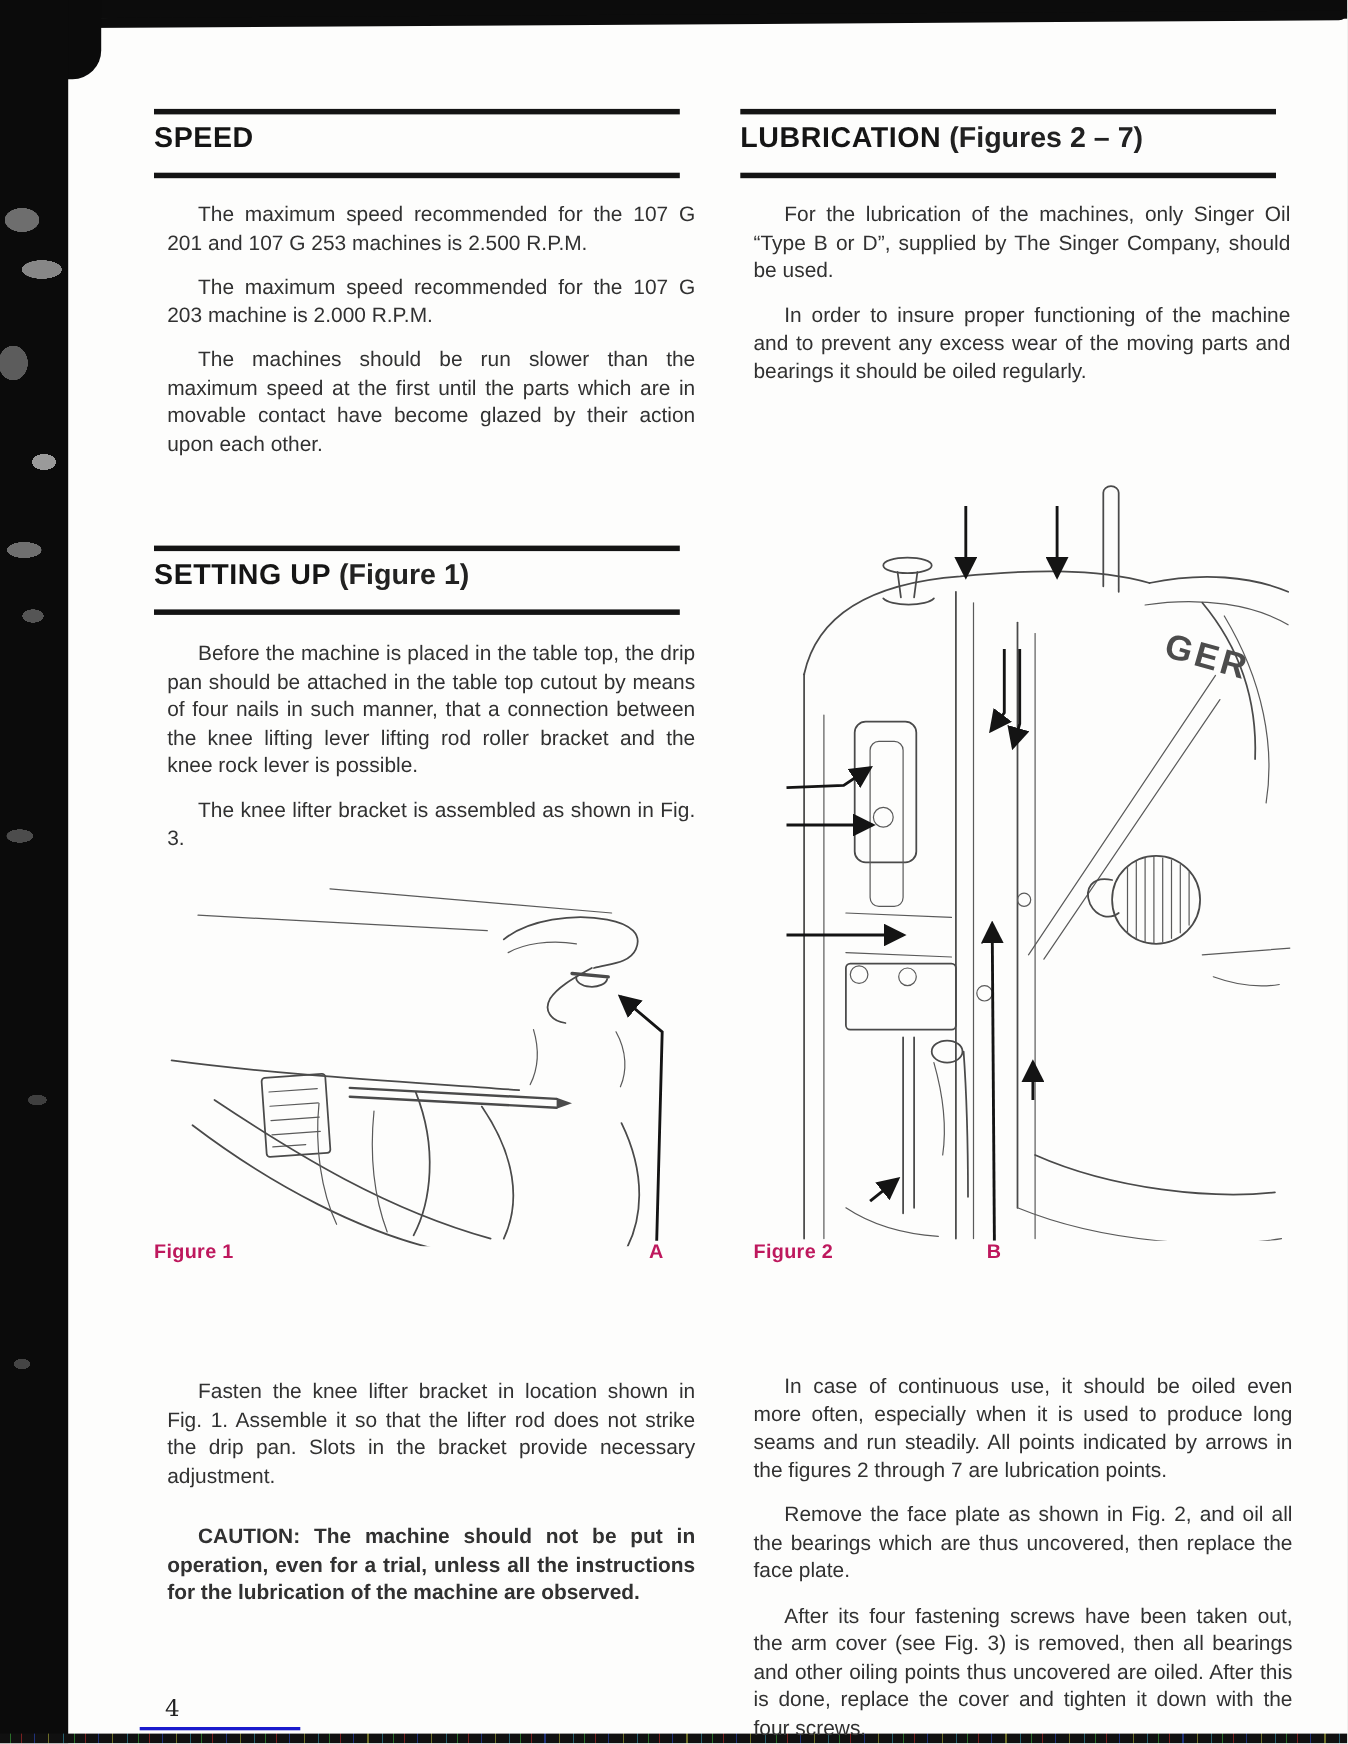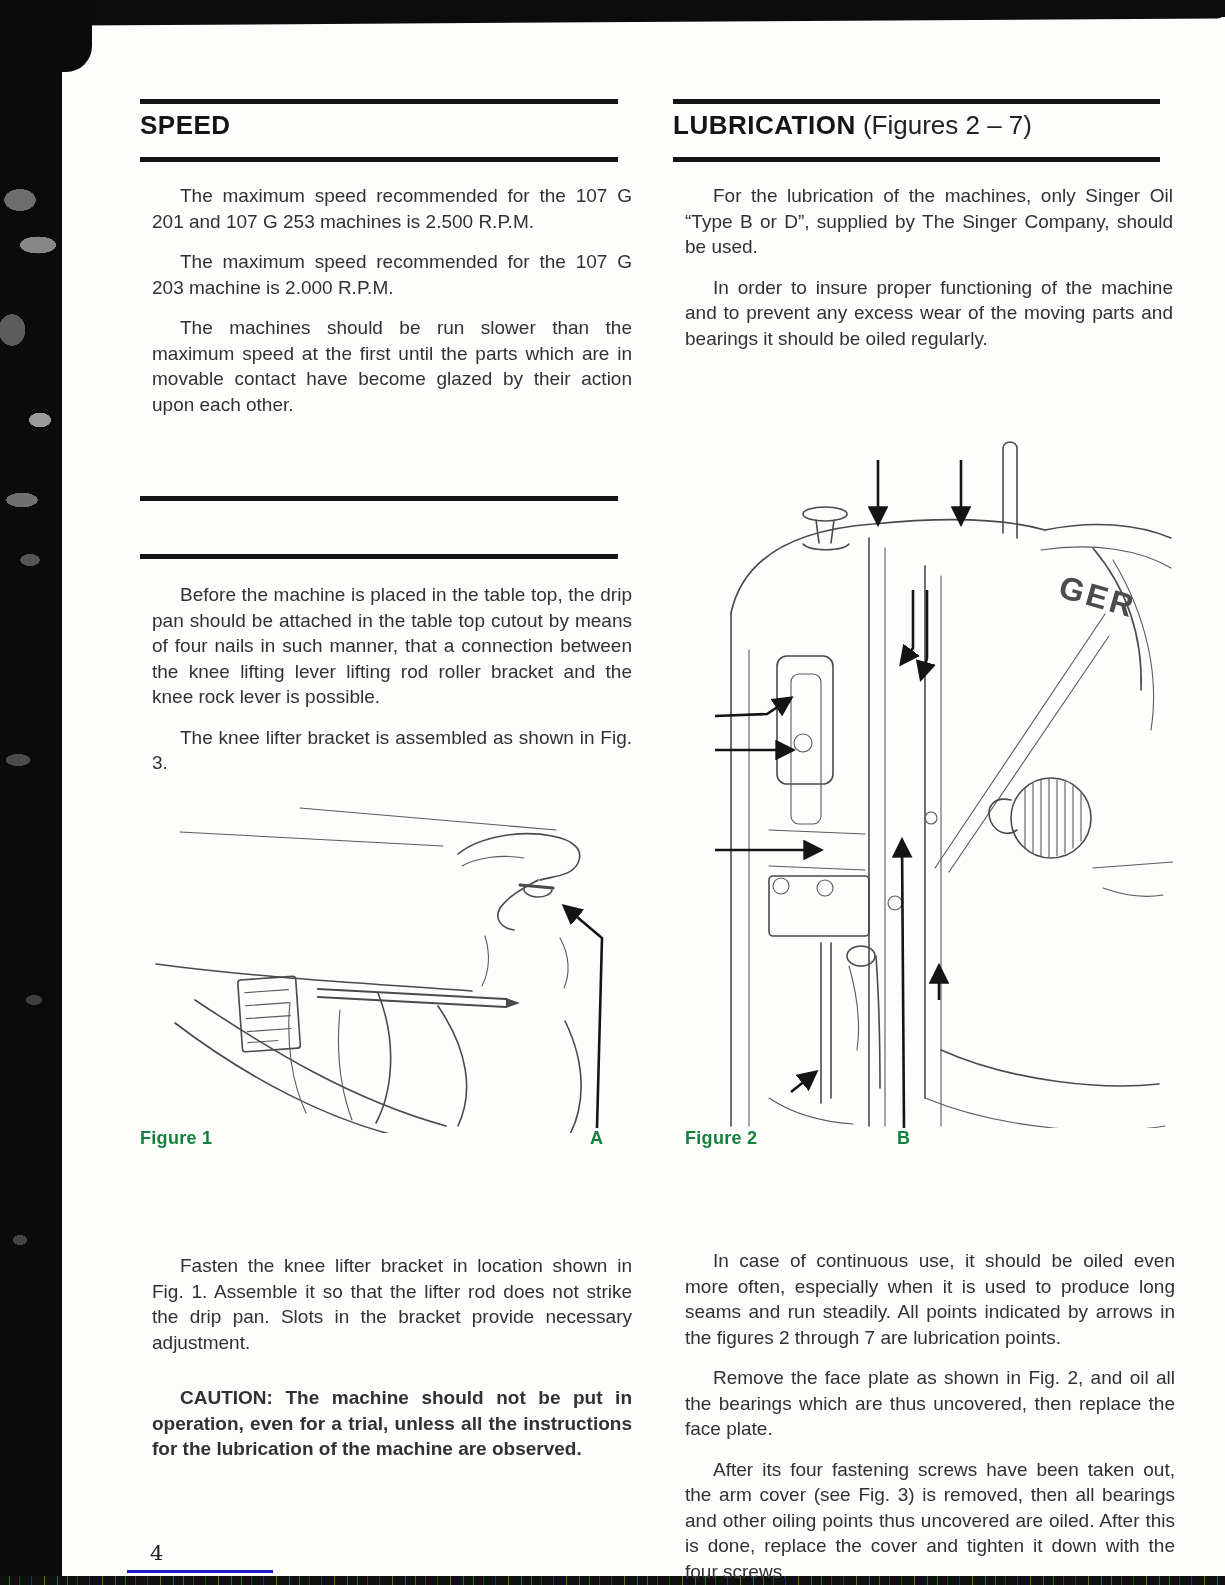--- a/index.html
+++ b/index.html
@@ -45,35 +45,35 @@
       #101010 0 9px,#2a6e2a 9px 10px,#101010 10px 19px,#7a2020 19px 20px,
       #101010 20px 31px,#20327a 31px 32px,#101010 32px 44px,#6e6e28 44px 45px,
       #101010 45px 57px,#28606e 57px 58px);
   }
   
   .rule{position:absolute;height:5px;background:#141414;}
   .sec-title{
     position:absolute;font-size:26px;font-weight:bold;color:#151515;
     letter-spacing:.5px;white-space:nowrap;
   }
-  .sec-title .suffix{font-weight:normal;letter-spacing:0;color:#222;}
+  .sec-title .suffix{font-weight:bold;letter-spacing:0;color:#222;}
   
   .txt{position:absolute;margin-left:12px;}
   .txt p{
     margin:0 0 15px 0;
     font-size:19px;line-height:25.5px;
     text-align:justify;text-indent:28px;color:#313131;
   }
   .caution{font-weight:bold;color:#1b1b1b;margin-top:30px !important;}
   .bold-inline{font-weight:bold;color:#1b1b1b;}
   
   .fig{position:absolute;}
   .fig svg{display:block;}
   .fig-caption{
-    position:absolute;font-size:18px;font-weight:bold;color:#15803d;
+    position:absolute;font-size:18px;font-weight:bold;color:#be185d;
     letter-spacing:.3px;
   }
   .sketch{stroke:#4a4a4a;stroke-width:1.6;fill:none;stroke-linecap:round;stroke-linejoin:round;}
   .sketch-thin{stroke:#5a5a5a;stroke-width:1.1;fill:none;stroke-linecap:round;}
   .arrow{stroke:#141414;stroke-width:2.6;fill:none;}
   .logo-txt{font-family:"Liberation Sans",sans-serif;font-weight:bold;font-size:32px;fill:#4c4c4c;letter-spacing:3px;}
   
   .page-num{
     position:absolute;left:150px;top:1541px;
     font-family:"DejaVu Serif", serif;font-size:21px;color:#222;
@@ -111,20 +111,23 @@
     <p>The maximum speed recommended for the 107 G 203 machine is 2.000 R.P.M.</p>
     <p>The machines should be run slower than the maximum speed at the first until the parts which are in movable contact have become glazed by their action upon each other.</p>
   </div>
 
   <div class="txt" style="left:673px;top:183px;width:488px;">
     <p>For the lubrication of the machines, only Singer Oil “Type B or D”, supplied by The Singer Company, should be used.</p>
     <p>In order to insure proper functioning of the machine and to prevent any excess wear of the moving parts and bearings it should be oiled regularly.</p>
   </div>
 
   <div class="rule" style="left:140px;top:496px;width:478px;"></div>
+  <div class="sec-title" style="left:140px;top:507px;">
+    <span>SETTING UP</span><span class="suffix"> (Figure 1)</span>
+  </div>
   <div class="rule" style="left:140px;top:554px;width:478px;"></div>
 
   <div class="txt" style="left:140px;top:582px;width:480px;">
     <p>Before the machine is placed in the table top, the drip pan should be attached in the table top cutout by means of four nails in such manner, that a connection between the knee lifting lever lifting rod roller bracket and the knee rock lever is possible.</p>
     <p>The knee lifter bracket is assembled as shown in Fig. 3.</p>
   </div>
 
   <div class="fig" style="left:140px;top:788px;">
     <svg width="480" height="345" viewBox="0 0 480 345">
       <defs>

